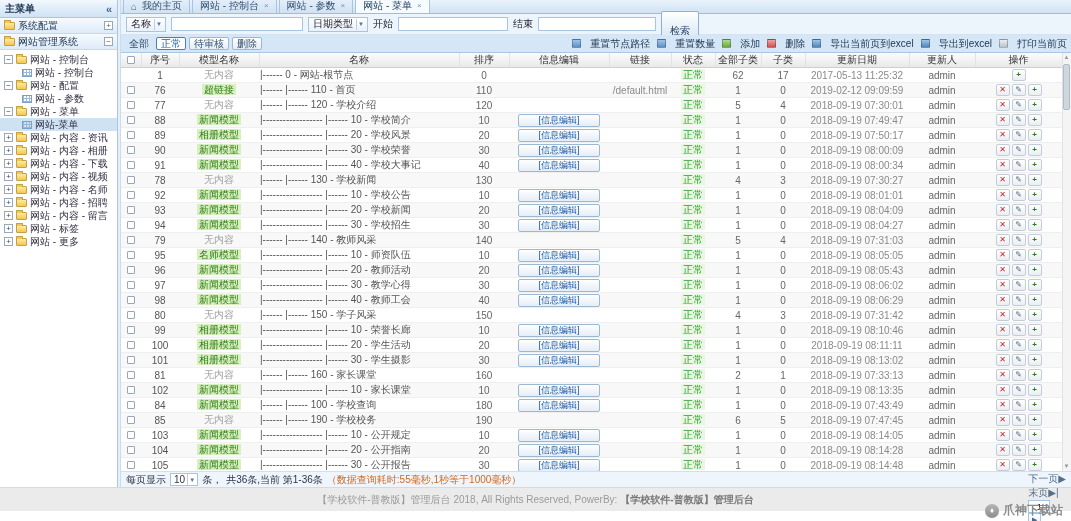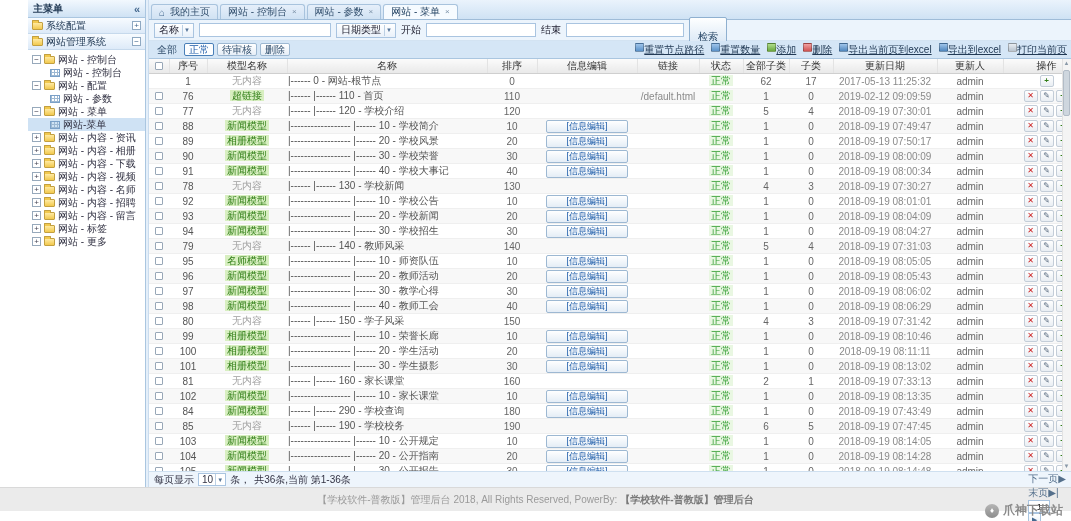--- a/index.html
+++ b/index.html
@@ -5,21 +5,21 @@
   * { box-sizing: border-box; }
   html,body { margin:0; padding:0; }
   body {
     width:1071px; height:521px; position:relative; overflow:hidden;
     font-family:"Liberation Sans","DejaVu Sans",sans-serif;
     font-size:10px; color:#333; background:#fff;
   }
   .app { display:flex; height:487px; }
 
   
-  .sidebar { width:118px; background:#fdfeff; border-right:1px solid #aac6e0; display:flex; flex-direction:column; flex:none;margin-left:28px; }
+  .sidebar { width:118px; background:#fdfeff; border-right:1px solid #aac6e0; display:flex; flex-direction:column; flex:none; }
   .sidebar-title { height:18px; background:linear-gradient(#f2f8fe,#cfe2f4); border-bottom:1px solid #aac6e0;
     display:flex; align-items:center; justify-content:space-between; padding:0 5px; font-weight:bold; color:#223a55; }
   .collapse-btn { color:#44688e; cursor:pointer; font-size:11px; line-height:10px; }
   .acc-header { height:16px; background:linear-gradient(#f7fbff,#ddeaf8); border-bottom:1px solid #c6d9ec;
     display:flex; align-items:center; gap:3px; padding:0 4px; color:#223a55; }
   .acc-toggle { margin-left:auto; width:9px; height:9px; border:1px solid #8fa9c2; background:#fff;
     font-size:8px; line-height:7px; text-align:center; color:#44688e; }
   .tree { flex:1; padding:3px 0 0 0; background:#fff; overflow:hidden; }
   .tree-row { height:13px; display:flex; align-items:center; gap:3px; padding-left:4px; cursor:pointer; color:#334; white-space:nowrap; }
   .tree-row .lbl { overflow:hidden; }
@@ -30,21 +30,21 @@
   .icon-folder { width:11px; height:8px; flex:none; background:linear-gradient(#ffeaa2,#f2c94e); border:1px solid #c3a040; border-radius:1px; position:relative; margin-top:1px; }
   .icon-folder::before { content:""; position:absolute; top:-3px; left:-1px; width:5px; height:2px;
     background:#f2c94e; border:1px solid #c3a040; border-bottom:none; border-radius:1px 1px 0 0; }
   .icon-table { width:10px; height:8px; flex:none; border:1px solid #7aa0c8;
     background:linear-gradient(#f4f9ff,#d7e6f5); background-image:linear-gradient(#9db8d2 1px,transparent 1px),linear-gradient(90deg,#9db8d2 1px,transparent 1px); background-size:3px 3px; background-position:0 2px; }
 
   .splitter { width:3px; background:#e4effa; border-right:1px solid #cadcee; flex:none; }
 
   
   .main { flex:1; min-width:0; display:flex; flex-direction:column; position:relative; }
-  .tabbar { height:20px; flex:none; background:linear-gradient(#eaf3fc,#cfe2f4); border-bottom:1px solid #9fbcd8;
+  .tabbar { height:14px; flex:none; background:linear-gradient(#eaf3fc,#cfe2f4); border-bottom:1px solid #9fbcd8;
     display:flex; align-items:flex-end; gap:2px; padding:1px 0 0 2px; }
   .tab { height:15px; display:flex; align-items:center; gap:5px; padding:0 7px; cursor:pointer;
     background:linear-gradient(#e6effa,#d0e2f3); border:1px solid #a8c3dd; border-bottom:none; border-radius:3px 3px 0 0; color:#33506e; white-space:nowrap; }
   .tab.active { background:#f6fbff; color:#1d3d5e; }
   .home-icon::before { content:"⌂"; font-size:10px; color:#44688e; }
   .tab-close { font-size:8px; color:#7d93a9; line-height:8px; cursor:pointer; }
 
   .searchbar { height:21px; flex:none; background:#ecf4fc; border-bottom:1px solid #d3e3f2;
     display:flex; align-items:center; gap:5px; padding:0 5px; color:#223; }
   .selbox { height:15px; border:1px solid #a9c4e0; background:linear-gradient(#fff,#e9f1fa);
@@ -56,21 +56,21 @@
   .btn-search { height:16px; border:1px solid #8fb0d0; background:linear-gradient(#feffff,#dcE9f6);
     padding:12px 8px; font-size:10px; color:#1d3d5e; cursor:pointer; border-radius:2px; }
 
   .toolbar { height:18px; flex:none; background:#d5e6f6; border-bottom:1px solid #aac6e0;
     display:flex; align-items:center; gap:3px; padding:0 4px; }
   .filter-plain { padding:0 4px; color:#33506e; cursor:pointer; }
   .filter-btn { height:13px; border:1px solid #9db8d2; background:linear-gradient(#fff,#e6eef7);
     display:inline-flex; align-items:center; padding:0 4px; color:#33506e; cursor:pointer; border-radius:2px; }
   .filter-btn.active { border-color:#497fb8; background:#fdfeff; color:#1b5aa8; }
   .actions { margin-left:auto; display:flex; align-items:center; gap:7px; }
-  .action { display:inline-flex; gap:0; color:#223a55; cursor:pointer; white-space:nowrap;text-decoration:underline; }
+  .action { display:inline-flex; align-items:center; gap:9px; color:#223a55; cursor:pointer; white-space:nowrap; }
   .act-icon { width:9px; height:9px; border-radius:1px; display:inline-block; border:1px solid rgba(0,0,0,.25); }
   .ic-reset-path,.ic-reset-count { background:linear-gradient(#9ec4ea,#5b92c9); }
   .ic-add { background:linear-gradient(#b0dd8a,#6aa83f); }
   .ic-delete { background:linear-gradient(#f0a0a0,#cf5252); }
   .ic-export-page,.ic-export { background:linear-gradient(#9ec4ea,#4f86bd); }
   .ic-print { background:linear-gradient(#e8edf2,#b9c4cf); }
 
   .table-region { flex:1; position:relative; overflow:hidden; background:#fff; }
   table { border-collapse:collapse; table-layout:fixed; width:941px; }
   thead th { height:14px; background:linear-gradient(#fbfbfb,#e9e9e9); border-bottom:1px solid #cfcfcf;
@@ -657,21 +657,21 @@
               <td>1</td>
               <td>0</td>
               <td class="date">2018-09-19 08:13:35</td>
               <td>admin</td>
               <td><span class="op op-del"></span><span class="op op-edit"></span><span class="op op-add"></span></td>
             </tr>
             <tr>
               <td><span class="chk"></span></td>
               <td class="seq">84</td>
               <td><span class="model-green">新闻模型</span></td>
-              <td class="name-cell">|------ |------ 290 - 学校查询</td>
+              <td class="name-cell">|------ |------ 100 - 学校查询</td>
               <td>180</td>
               <td><span class="info-btn">[信息编辑]</span></td>
               <td class="date"></td>
               <td><span class="status-ok">正常</span></td>
               <td>1</td>
               <td>0</td>
               <td class="date">2018-09-19 07:43:49</td>
               <td>admin</td>
               <td><span class="op op-del"></span><span class="op op-edit"></span><span class="op op-add"></span></td>
             </tr>
@@ -745,20 +745,21 @@
     </div>
 
     <div class="pagebar">
       <span>每页显示</span>
       <span class="pagesize">
         <span>10</span>
         <span class="sel-arrow"></span>
       </span>
       <span>条，</span>
       <span>共36条,当前 第1-36条</span>
+      <span class="timing">（数据查询耗时:55毫秒,1秒等于1000毫秒）</span>
       <span class="pager">
         <span class="pg">|◀首页</span>
         <span class="pg">◀上一页</span>
         <span class="pg cur">1</span>
         <span class="pg">下一页▶</span>
         <span class="pg">末页▶|</span>
         <input class="page-inp" value="1" style="">
         <span class="go-btn">▶</span>
       </span>
     </div>

